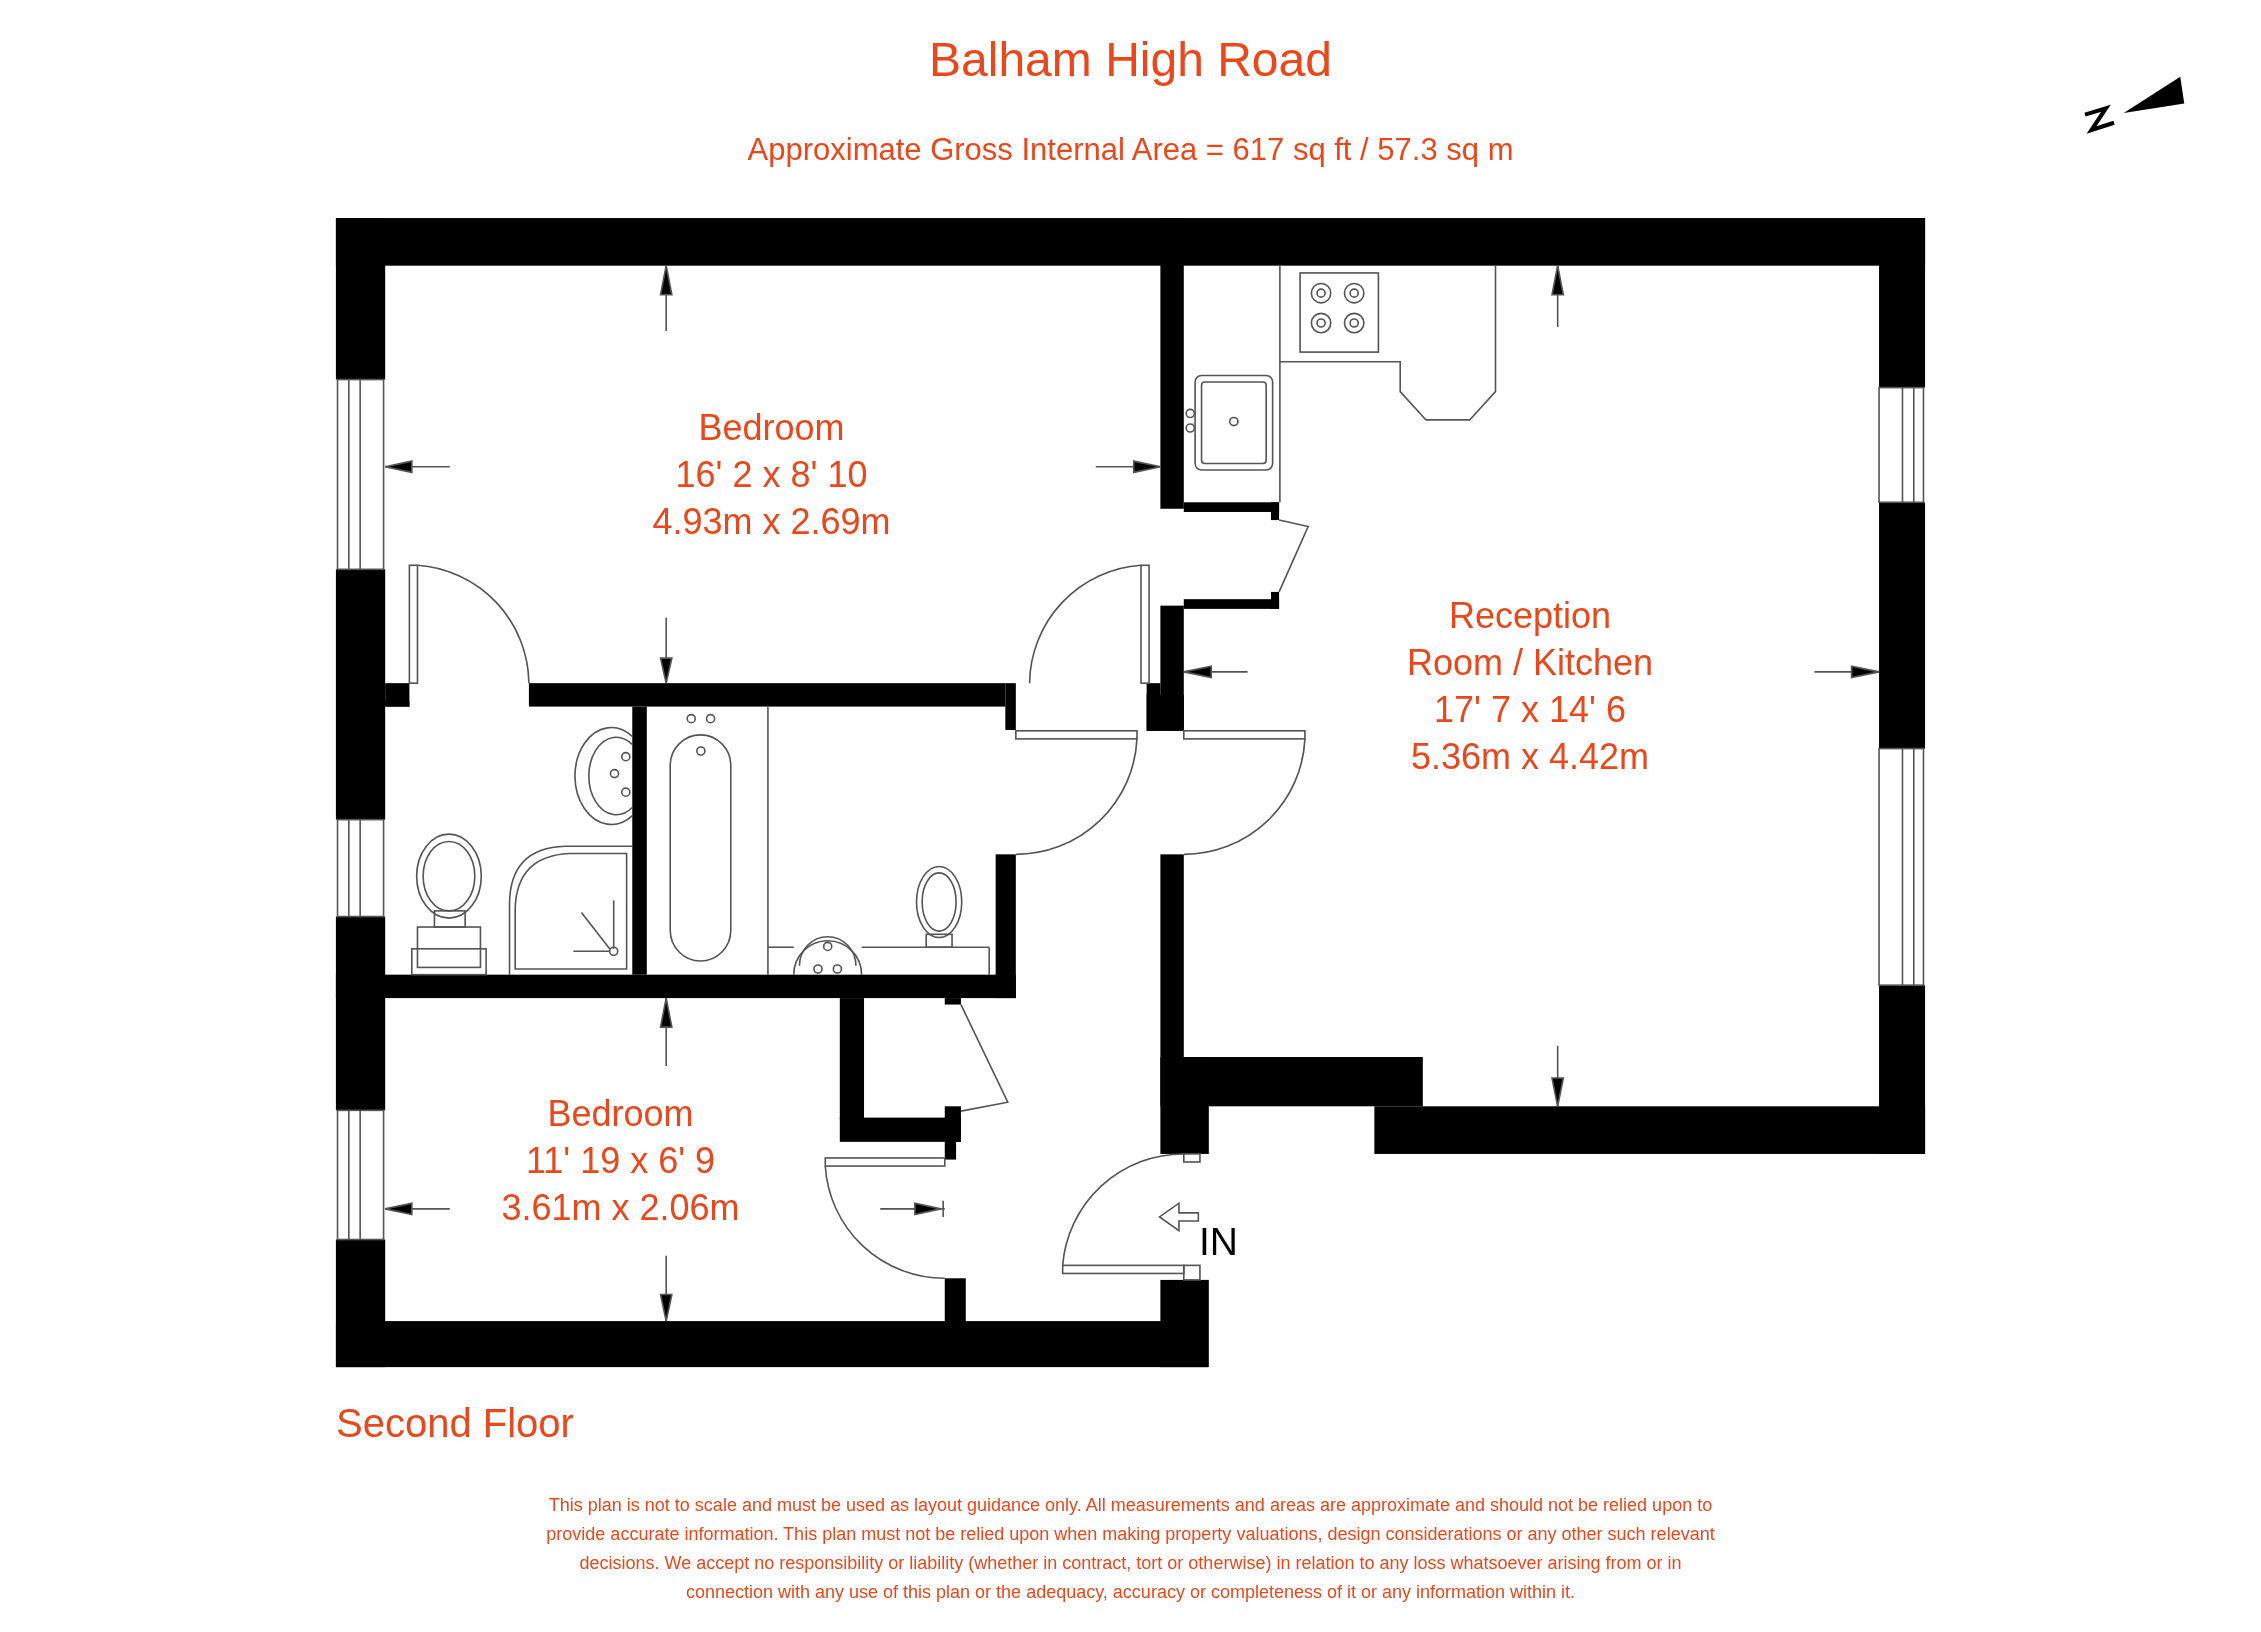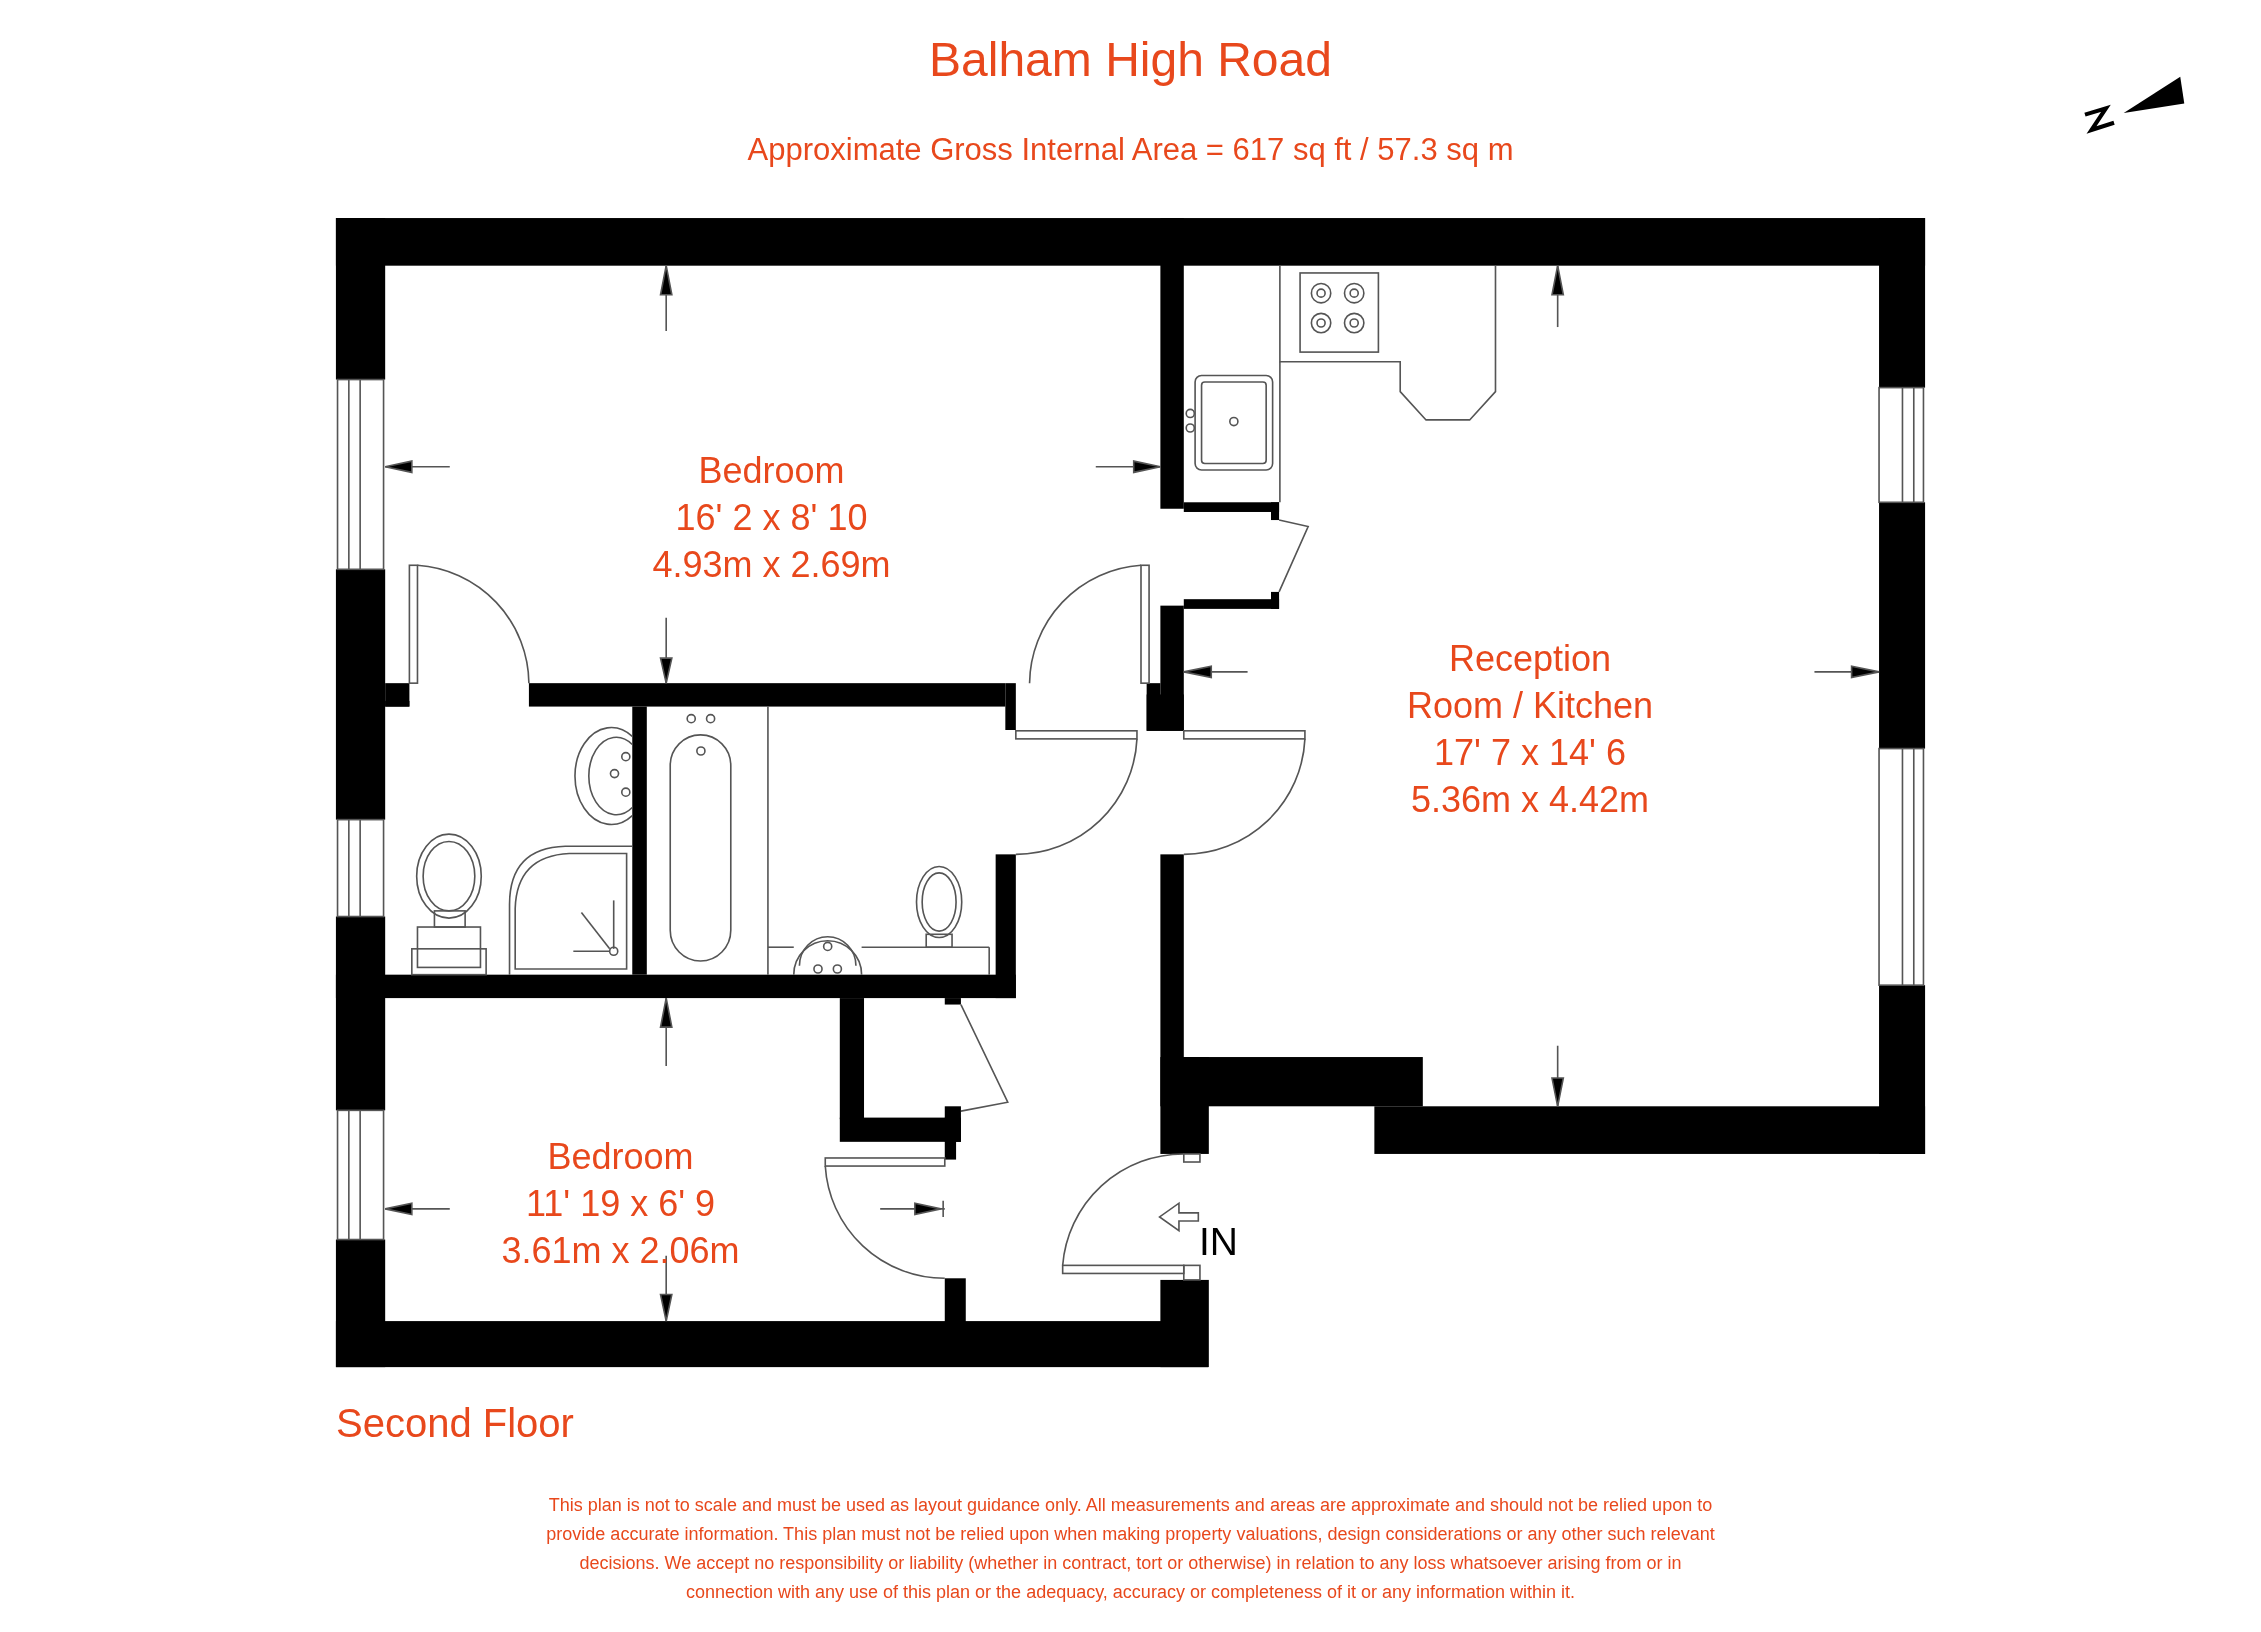--- a/index.html
+++ b/index.html
@@ -3,21 +3,21 @@
 <meta charset="utf-8">
 <style>
   html, body { margin: 0; padding: 0; background: #ffffff; }
   body { width: 2261px; height: 1632px; position: relative; overflow: hidden; font-family: "Liberation Sans", sans-serif; }
   .title { position: absolute; top: 32px; left: 0; width: 2261px; text-align: center; font-weight: normal; font-size: 48px; color: #e8481c; }
   .subtitle { position: absolute; top: 120px; left: 0; width: 2261px; text-align: center; font-size: 31px; color: #e8481c; margin-top: 12px; }
   .floor-label { position: absolute; top: 1401px; left: 336px; font-size: 40px; color: #e8481c; }
   .disclaimer { position: absolute; top: 1491px; left: 323px; width: 1615px; text-align: center; font-size: 18px; line-height: 29px; color: #e8481c; }
   .disclaimer span { display: block; }
   svg.plan { position: absolute; left: 0; top: 0; }
-  .room-label { position: absolute; text-align: center; color: #e8481c; font-size: 36px; line-height: 47px; margin-top: 43px; }
+  .room-label { position: absolute; text-align: center; color: #e8481c; font-size: 36px; line-height: 47px; }
   .room-label span { display: block; }
   .in-label { position: absolute; left: 1199px; top: 1220px; font-size: 39px; color: #000; }
 </style>
 </head>
 <body>
 
 <div class="title">Balham High Road</div>
 <div class="subtitle">Approximate Gross Internal Area = 617 sq ft / 57.3 sq m</div>
 
 <svg class="plan" width="2261" height="1632" viewBox="0 0 2800 2021" xmlns="http://www.w3.org/2000/svg">

